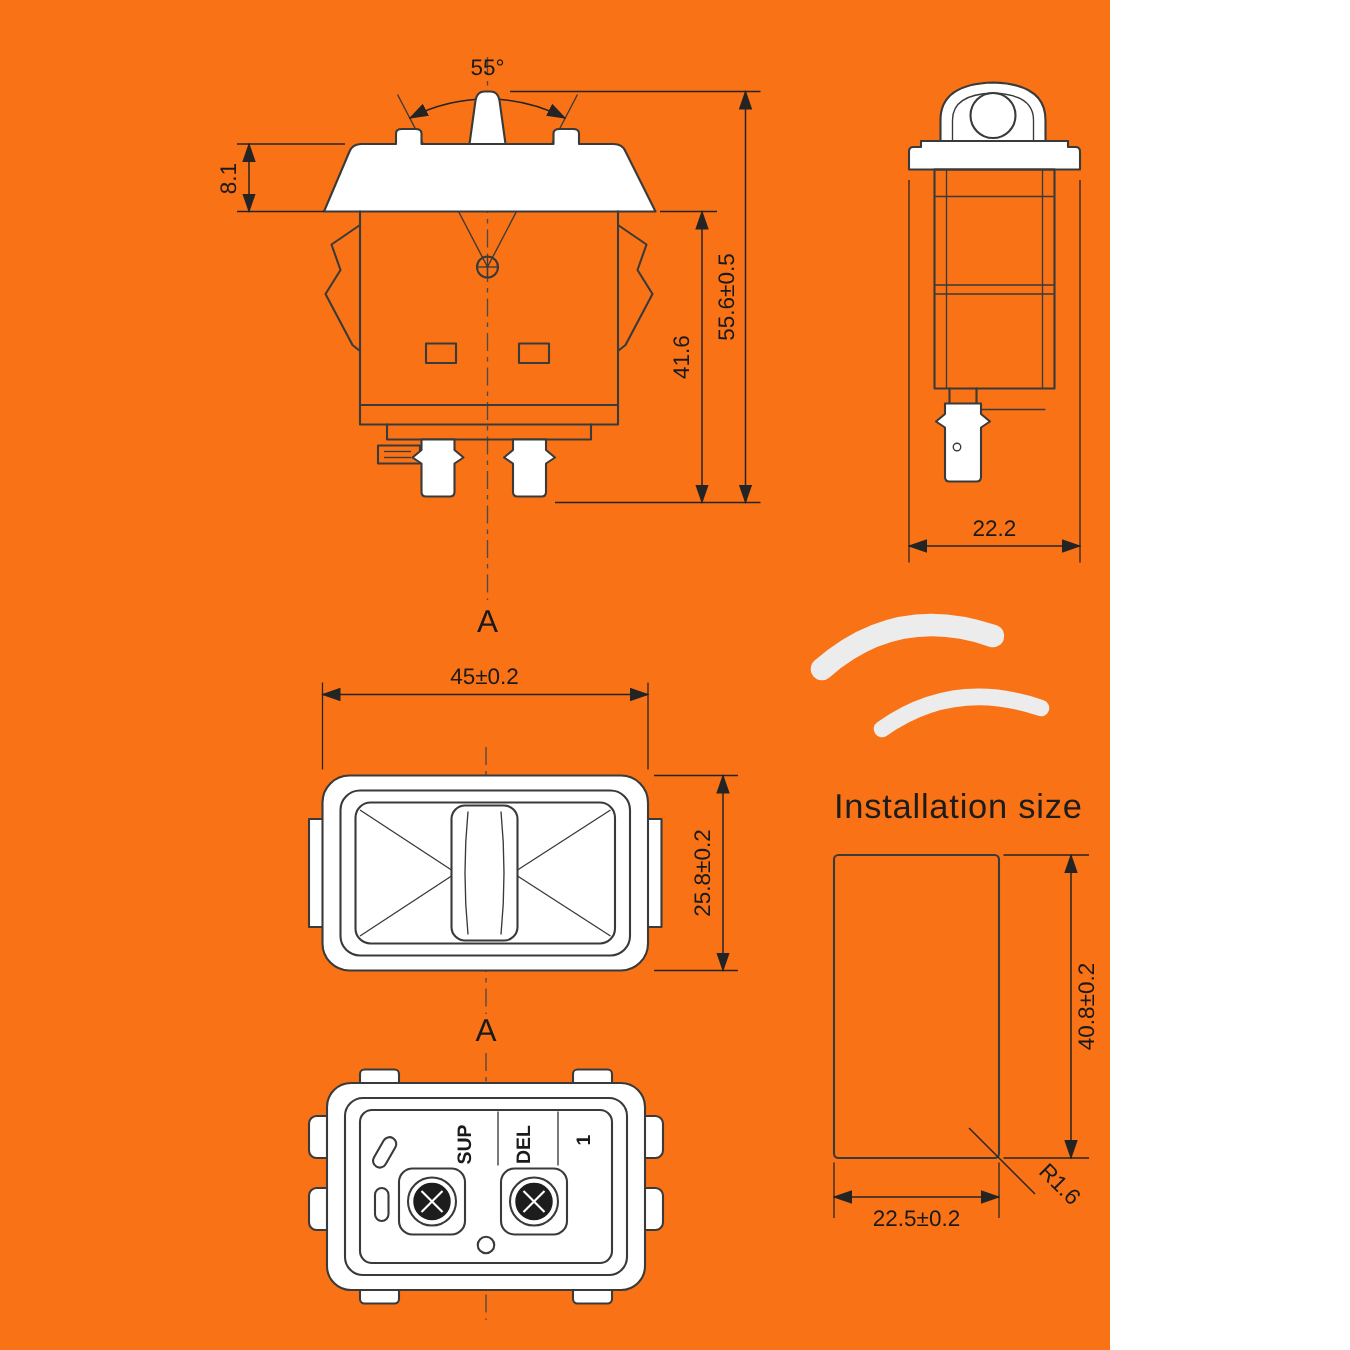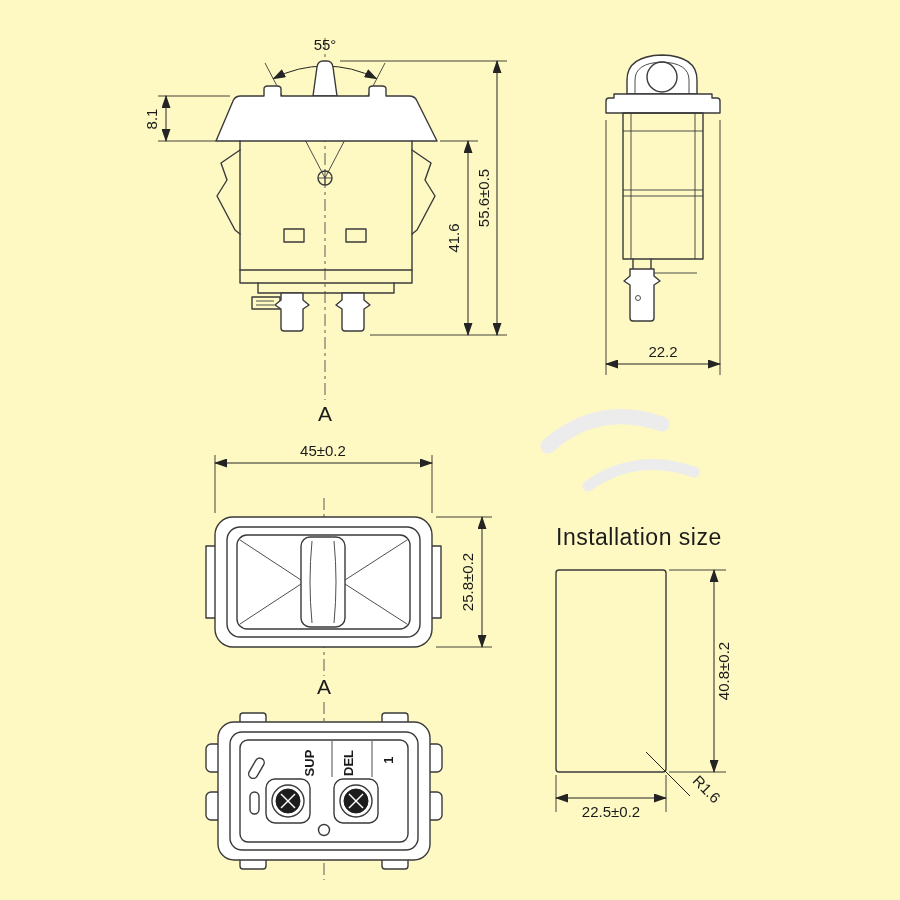--- a/index.html
+++ b/index.html
@@ -1,16 +1,16 @@
 <!DOCTYPE html>
 <html><head>
 <meta charset="utf-8">
 <style>
   html,body{margin:0;padding:0;background:#fff;}
-  .stage{width:900px;height:900px;position:relative;background:#fef9c3;overflow:hidden;}
+  .stage{width:740px;height:900px;position:relative;background:#f97316;overflow:hidden;}
   svg{display:block;}
   svg text{font-family:"Liberation Sans",sans-serif;fill:#1a1a1a;}
   .obj{fill:none;stroke:#3a3a3a;stroke-width:1.4;stroke-linejoin:round;stroke-linecap:round;}
   .objf{fill:#ffffff;stroke:#3a3a3a;stroke-width:1.4;stroke-linejoin:round;}
   .thin{fill:none;stroke:#3a3a3a;stroke-width:0.9;}
   .dim{fill:none;stroke:#242424;stroke-width:1;}
   .ext{fill:none;stroke:#242424;stroke-width:0.85;}
   .cl{fill:none;stroke:#4a4a4a;stroke-width:0.9;stroke-dasharray:12 4 3 4;}
   .dimtext{font-size:15px;}
   .axis{font-size:21px;}

